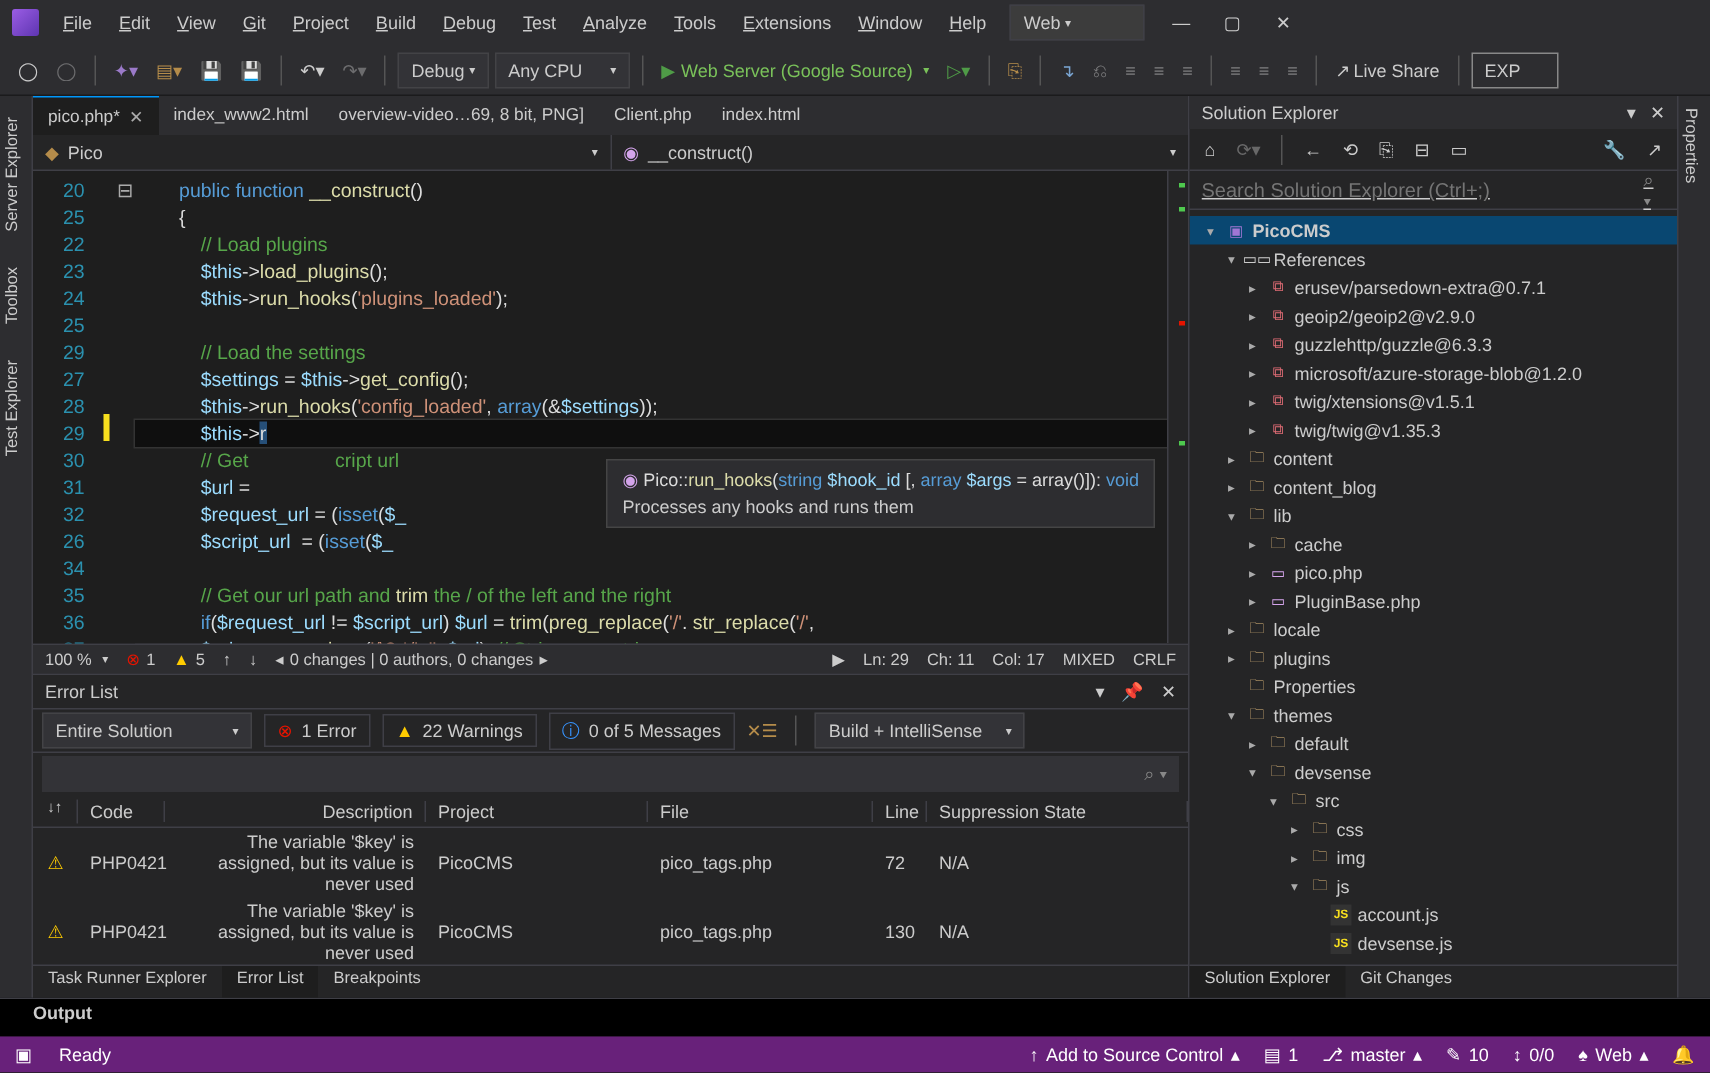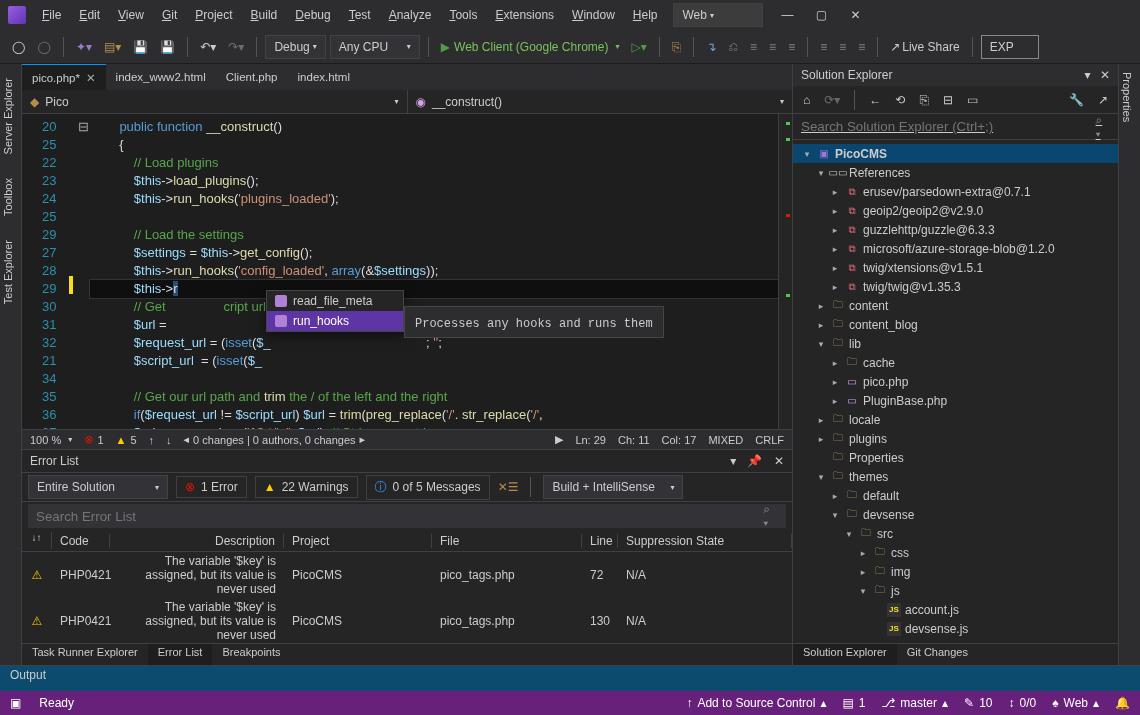--- a/index.html
+++ b/index.html
@@ -52,21 +52,21 @@
 
 .intellisense { position: absolute; left: 244px; top: 176px; background: #252526; border: 1px solid #454545; box-shadow: 0 4px 12px rgba(0,0,0,0.5); width: 138px; font-family: "Segoe UI"; font-size: 12px; z-index: 10; }
 .is-item { padding: 3px 8px; display: flex; align-items: center; gap: 6px; }
 .is-item.sel { background: #5e35a4; color: #fff; }
 .is-icon { width: 12px; height: 12px; background: #b180d7; border-radius: 2px; }
 
 .tooltip { position: absolute; left: 382px; top: 192px; background: #2d2d30; border: 1px solid #454545; padding: 6px 10px; font-family: Consolas, monospace; font-size: 12px; z-index: 10; max-width: 380px; }
 .tt-sig { color: #dcdcdc; }
 .tt-type { color: #569cd6; }
 .tt-param { color: #9cdcfe; }
-.tt-desc { font-family: Liberation Mono, monospace; color: #cccccc; margin-top: 4px; }
+.tt-desc { font-family: Liberation Sans, sans-serif; color: #cccccc; margin-top: 4px; }
 
 .scrollmap { width: 14px; background: #252526; border-left: 1px solid #3f3f46; position: relative; }
 .sm-mark { position: absolute; right: 2px; width: 4px; height: 3px; }
 .sm-red { background: #e51400; }
 .sm-grn { background: #4ec94e; }
 
 .editor-status { height: 20px; background: #2d2d30; border-top: 1px solid #3f3f46; display: flex; align-items: center; padding: 0 8px; gap: 12px; font-size: 11px; }
 .es-item { display: flex; align-items: center; gap: 4px; }
 .err-dot { color: #e51400; }
 .warn-tri { color: #ffcc00; }
@@ -107,21 +107,21 @@
 .js-i { color: #f7df1e; background: #333; width: 14px; text-align: center; font-size: 8px; font-weight: bold; }
 .php-i { color: #d4a4eb; }
 .pkg-i { color: #e06c75; }
 .sp-tabs { height: 22px; display: flex; border-top: 1px solid #3f3f46; }
 .sp-tab { padding: 2px 10px; font-size: 11px; cursor: pointer; }
 .sp-tab.active { background: #1e1e1e; }
 
 .right-tabs { width: 22px; background: #2d2d30; border-left: 1px solid #3f3f46; }
 .rvtab { writing-mode: vertical-rl; padding: 8px 2px; font-size: 11px; }
 
-.output-bar { height: 26px; background: #0c4a6e; border-top: 1px solid #3f3f46; padding: 2px 10px; font-size: 12px; }
+.output-bar { height: 26px; background: #000000; border-top: 1px solid #3f3f46; padding: 2px 22px; font-size: 12px; font-weight: bold; }
 
 .status-bar { height: 24px; background: #68217a; color: #fff; display: flex; align-items: center; padding: 0 10px; gap: 18px; font-size: 12px; }
 .sb-right { margin-left: auto; display: flex; gap: 16px; align-items: center; }
 .sb-item { display: flex; align-items: center; gap: 5px; }
 .chev { font-size: 8px; margin-left: 3px; }
 </style>
 </head>
 <body>
 
 <div class="titlebar">
@@ -168,21 +168,21 @@
       <span>Debug</span>
       <span class="chev">▾</span>
     </div>
   <div class="tb-combo" style="min-width:90px">
       <span>Any CPU</span>
       <span class="chev">▾</span>
     </div>
   <span class="tb-sep"></span>
   <span class="play-btn tb-btn">
     <span class="play-tri">▶</span>
-    <span>Web Client (Google Chrome)</span>
+    <span>Web Server (Google Source)</span>
       <span class="chev">▾</span>
   </span>
   <span class="tb-btn play-tri">▷▾</span>
   <span class="tb-sep"></span>
   <span class="tb-btn" style="color:#b58c4a">⎘</span>
   <span class="tb-sep"></span>
   <span class="tb-btn" style="color:#7aa5d2">↴</span>
   <span class="tb-btn" style="opacity:.5">⎌</span>
   <span class="tb-btn" style="opacity:.5">≡</span>
   <span class="tb-btn" style="opacity:.5">≡</span>
@@ -208,20 +208,23 @@
 
   <div class="editor-col">
 
     <div class="tab-row" id="tab-row">
         <div class="tab active">
           <span>pico.php*</span>
           <span class="close">✕</span>
         </div>
         <div class="tab">
           <span>index_www2.html</span>
+        </div>
+        <div class="tab">
+          <span>overview-video…69, 8 bit, PNG]</span>
         </div>
         <div class="tab">
           <span>Client.php</span>
         </div>
         <div class="tab">
           <span>index.html</span>
         </div>
       </div>
 
     <div class="nav-row">
@@ -245,21 +248,21 @@
           <div>23</div>
           <div>24</div>
           <div>25</div>
           <div>29</div>
           <div>27</div>
           <div>28</div>
           <div>29</div>
           <div>30</div>
           <div>31</div>
           <div>32</div>
-          <div>21</div>
+          <div>26</div>
           <div>34</div>
           <div>35</div>
           <div>36</div>
           <div>37</div>
         </div>
       <div class="line-mark" id="margin">
           <div style="height:18px"></div>
           <div style="height:18px"></div>
           <div style="height:18px"></div>
           <div style="height:18px"></div>
@@ -299,25 +302,25 @@
           <div></div>
         </div>
       <div class="code" id="code"><div class="line">        <span class="kw">public</span> <span class="kw">function</span> <span class="fn">__construct</span>()</div><div class="line">        {</div><div class="line">            <span class="cmt">// Load plugins</span></div><div class="line">            <span class="var">$this</span>-&gt;<span class="fn">load_plugins</span>();</div><div class="line">            <span class="var">$this</span>-&gt;<span class="fn">run_hooks</span>(<span class="str">'plugins_loaded'</span>);</div><div class="line"></div><div class="line">            <span class="cmt">// Load the settings</span></div><div class="line">            <span class="var">$settings</span> = <span class="var">$this</span>-&gt;<span class="fn">get_config</span>();</div><div class="line">            <span class="var">$this</span>-&gt;<span class="fn">run_hooks</span>(<span class="str">'config_loaded'</span>, <span class="kw">array</span>(&amp;<span class="var">$settings</span>));</div><div class="line cursor-line">            <span class="var">$this</span>-&gt;<span class="highlight-r">r</span></div><div class="line">            <span class="cmt">// Get                cript url</span></div><div class="line">            <span class="var">$url</span> =</div><div class="line">            <span class="var">$request_url</span> = (<span class="kw">isset</span>(<span class="var">$_</span>                                           ; <span class="str">''</span>;</div><div class="line">            <span class="var">$script_url</span>  = (<span class="kw">isset</span>(<span class="var">$_</span></div><div class="line"></div><div class="line">            <span class="cmt">// Get our url path and <span class="fn">trim</span> the / of the left and the right</span></div><div class="line">            <span class="kw">if</span>(<span class="var">$request_url</span> != <span class="var">$script_url</span>) <span class="var">$url</span> = <span class="fn">trim</span>(<span class="fn">preg_replace</span>(<span class="str">'/'</span>. <span class="fn">str_replace</span>(<span class="str">'/'</span>,</div><div class="line">            <span class="var">$url</span> = <span class="fn">preg replace</span>(<span class="str">'/\?.*/'</span>. <span class="str">''</span>. <span class="var">$url</span>); <span class="cmt">// Strip query string</span></div></div>
       <div class="scrollmap">
         <div class="sm-mark sm-grn" style="top:8px"></div>
         <div class="sm-mark sm-grn" style="top:24px"></div>
         <div class="sm-mark sm-red" style="top:100px"></div>
         <div class="sm-mark sm-grn" style="top:180px"></div>
       </div>
 
-      <div class="intellisense" id="intellisense">
-          <div class="is-item"><span class="is-icon"></span>read_file_meta</div>
-          <div class="is-item sel"><span class="is-icon"></span>run_hooks</div>
-        </div>
       <div class="tooltip">
+        <div class="tt-sig">
+          <span style="color:#d4a4eb">◉</span>
+          <span>Pico::</span><span class="fn">run_hooks</span><span>(</span><span class="tt-type">string</span> <span class="tt-param">$hook_id</span><span> [, </span><span class="tt-type">array</span> <span class="tt-param">$args</span><span> = array()]</span><span>): </span><span class="tt-type">void</span>
+        </div>
         <div class="tt-desc">Processes any hooks and runs them</div>
       </div>
     </div>
 
     <div class="editor-status">
       <span class="es-item">
           <span>100 %</span> 
           <span class="chev">▾</span>
         </span>
       <span class="es-item">
@@ -368,21 +371,20 @@
           </div>
         <span style="color:#b58c4a">✕☰</span>
         <span class="tb-sep"></span>
         <div class="tb-combo" style="min-width:140px">
             <span>Build + IntelliSense</span>
             <span class="chev">▾</span>
           </div>
         <span style="margin-left:auto"></span>
       </div>
       <div class="ep-search">
-        <input placeholder="Search Error List" style="">
         <span style="color:#888;margin-left:auto">⌕ ▾</span>
       </div>
       <div class="ep-table">
         <div class="ep-thead">
           <div class="ep-th col-icon"><sup>↓↑</sup></div>
           <div class="ep-th col-code">Code</div>
           <div class="ep-th col-desc">Description</div>
           <div class="ep-th col-proj">Project</div>
           <div class="ep-th col-file">File</div>
           <div class="ep-th col-line">Line</div>

